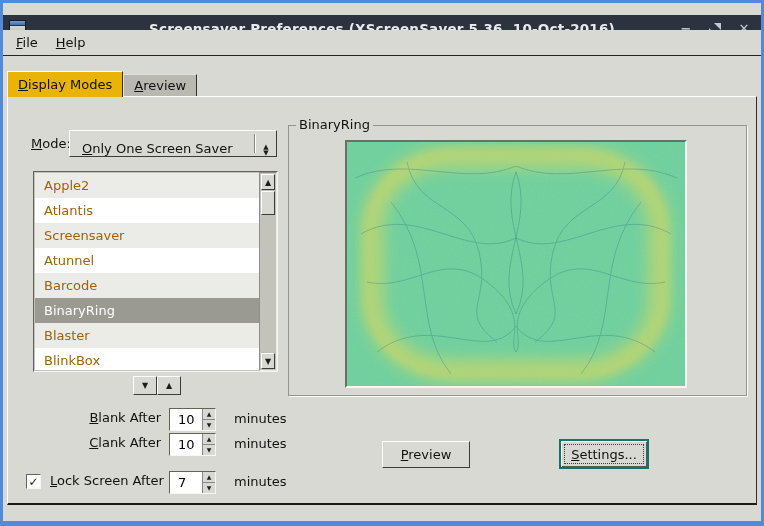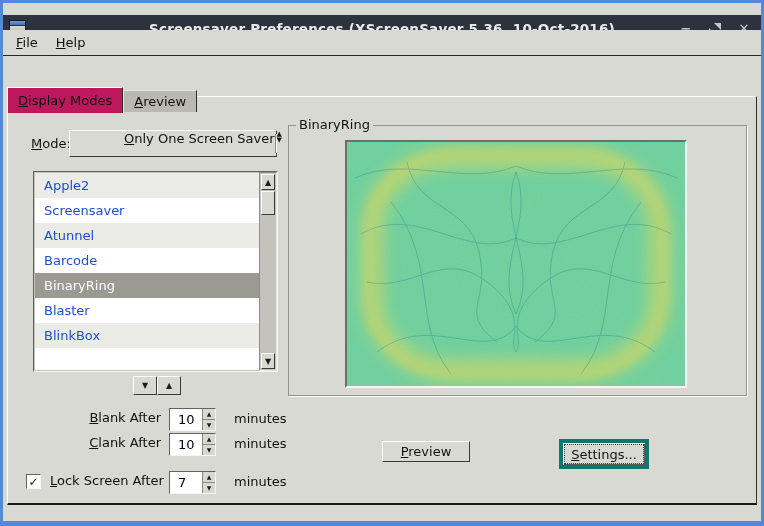--- a/index.html
+++ b/index.html
@@ -21,41 +21,41 @@
   .win-btn { width:18px; height:18px; display:flex; align-items:center; justify-content:center; color:#c3c7ce; font-weight:bold; font-size:13px; cursor:default; }
 
   
   .menubar { position:absolute; left:0; top:27px; right:0; height:26px; background:#d9d9d3; border-bottom:1px solid #262622; display:flex; align-items:center; padding-left:4px; }
   .menu-item { padding:2px 9px; }
   .u { text-decoration: underline; }
 
   
   .tabs { position:absolute; left:4px; top:68px; display:flex; align-items:flex-end; z-index:3; }
   .tab { padding:0 10px; white-space:nowrap; }
-  .tab.active { height:26px; line-height:25px; background:#be185d; border:1px solid #30302b; border-bottom:none; border-top-color:#ffffff; border-left-color:#ffffff; margin-bottom:-1px;margin-top:16px; }
+  .tab.active { height:26px; line-height:25px; background:#eab308; border:1px solid #30302b; border-bottom:none; border-top-color:#ffffff; border-left-color:#ffffff; margin-bottom:-1px; }
   .tab.inactive { height:22px; line-height:21px; background:#b9b9b1; border:1px solid #30302b; border-bottom:none; border-top-color:#e2e2dc; border-left-color:#e2e2dc; }
 
   .page { position:absolute; left:4px; top:93px; width:750px; height:409px; background:#d9d9d3;
           border:1px solid #30302b; border-top-color:#ffffff; border-left-color:#ffffff; border-bottom-width:2px; border-bottom-color:#1b1b18; }
 
   
   .raised { background:#d9d9d3; border:1px solid; border-color:#ffffff #3c3c35 #3c3c35 #ffffff; }
   .sunken { background:#ffffff; border:1px solid; border-color:#63635c #f6f6f2 #f6f6f2 #63635c; }
 
   
   .mode-label { position:absolute; left:23px; top:39px; }
-  .option-menu { position:absolute; left:61px; top:33px; width:208px; height:27px; display:flex; align-items:flex-start; cursor:default;padding-left:42px; }
+  .option-menu { position:absolute; left:61px; top:33px; width:208px; height:27px; display:flex; align-items:flex-end; cursor:default; }
   .option-menu .om-text { flex:1; padding-left:12px; white-space:nowrap; }
   .om-sep { width:2px; align-self:stretch; margin:3px 0; border-left:1px solid #8a8a82; border-right:1px solid #ffffff; }
   .om-arrows { width:20px; display:flex; flex-direction:column; align-items:center; justify-content:center; font-size:7px; line-height:6px; color:#1d1d1a; }
 
   
   .list-box { position:absolute; left:25px; top:74px; width:245px; height:201px; background:#c3c3bb; }
   .list-rows { position:absolute; left:1px; top:1px; bottom:1px; width:226px; background:#fff; overflow:hidden; }
-  .list-row { height:25px; line-height:25px; padding-left:9px; color:#1d4ed8; background:#ebebe7; cursor:default; }
+  .list-row { height:25px; line-height:25px; padding-left:9px; color:#a16207; background:#ebebe7; cursor:default; }
   .list-row:nth-child(even) { background:#ffffff; }
   .list-row.selected { background:#9a9a92; color:#ffffff; }
   .scrollbar { position:absolute; right:0; top:0; bottom:0; width:18px; background:#c3c3bb; border:1px solid; border-color:#8f8f87 #eaeae4 #eaeae4 #8f8f87; }
   .sb-btn { position:absolute; left:1px; width:14px; height:16px; display:flex; align-items:center; justify-content:center; font-size:8px; color:#1d1d1a; }
   .sb-up { top:1px; }
   .sb-down { bottom:1px; }
   .sb-thumb { position:absolute; left:1px; top:18px; width:14px; height:24px; }
 
   
   .sort-btns { position:absolute; left:125px; top:279px; display:flex; }
@@ -74,23 +74,23 @@
   .lock-label { position:absolute; left:42px; top:2px; white-space:nowrap;text-align:center; }
 
   
   .group-box { position:absolute; left:280px; top:28px; width:459px; height:271px; border:1px solid #94948c; box-shadow:1px 1px 0 #fbfbf7; }
   .group-label { position:absolute; top:-9px; left:7px; background:#d9d9d3; padding:0 3px; }
   .preview-frame { position:absolute; left:56px; top:14px; width:342px; height:248px;
       border-top:2px solid #6e6e66; border-left:2px solid #6e6e66; border-bottom:2px solid #f8f8f4; border-right:2px solid #f8f8f4; background:#74d59c; }
   .preview-frame svg { display:block; }
 
   
-  .btn { position:absolute; height:21px; display:flex; align-items:center; justify-content:center; cursor:default; }
+  .btn { position:absolute; height:27px; display:flex; align-items:center; justify-content:center; cursor:default; }
   .btn-preview { left:374px; top:344px; width:88px; }
-  .btn-settings { left:551px; top:342px; width:90px; height:30px; background:#d9d9d3; border:4px solid #0f766e; box-shadow:inset 1px 1px 0 #ffffff, inset -1px -1px 0 #5a5a52; }
+  .btn-settings { left:551px; top:342px; width:90px; height:30px; background:#d9d9d3; border:2px solid #0f766e; box-shadow:inset 1px 1px 0 #ffffff, inset -1px -1px 0 #5a5a52; }
   .focus-inner { display:flex; align-items:center; justify-content:center; width:80px; height:20px; border:1px dotted #3c3c38; }
 </style>
 </head>
 <body>
 
 <div class="window">
 
   <div class="titlebar">
     <div class="win-icon">
         <div class="bar"></div>
@@ -129,20 +129,21 @@
       <span class="om-sep"></span>
       <span class="om-arrows">
         <span>▲</span>
         <span>▼</span>
       </span>
     </div>
 
     <div class="list-box sunken">
       <div class="list-rows">
         <div class="list-row">Apple2</div>
+        <div class="list-row">Atlantis</div>
         <div class="list-row">Screensaver</div>
         <div class="list-row">Atunnel</div>
         <div class="list-row">Barcode</div>
         <div class="list-row selected">BinaryRing</div>
         <div class="list-row">Blaster</div>
         <div class="list-row">BlinkBox</div>
       </div>
       <div class="scrollbar">
         <div class="sb-btn sb-up raised">
             <span>▲</span>

